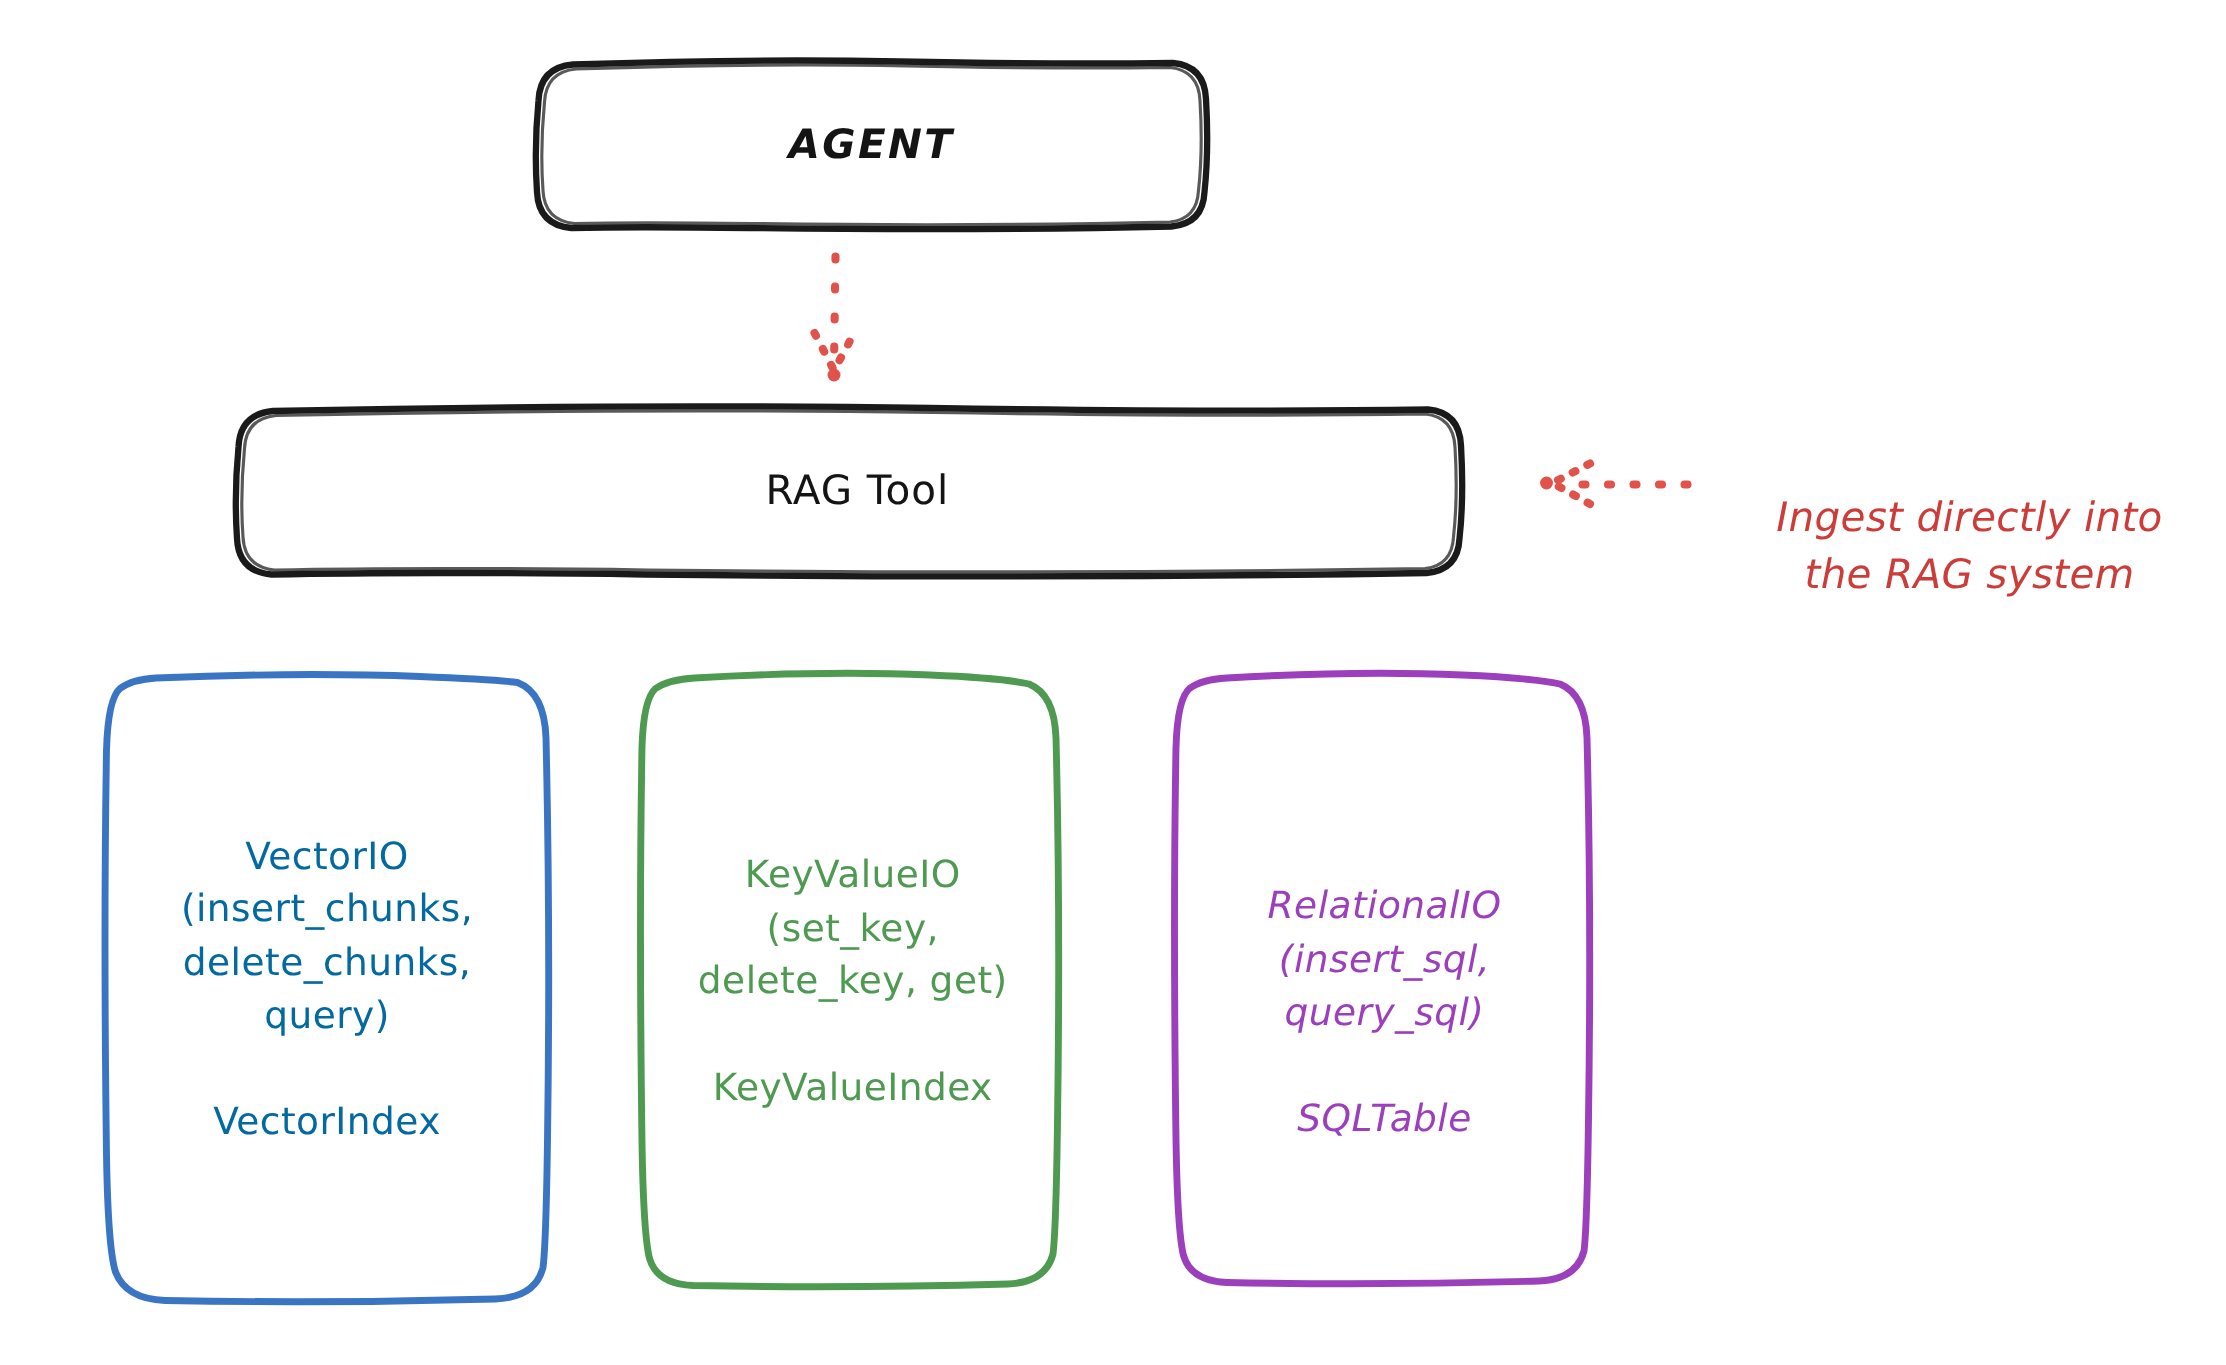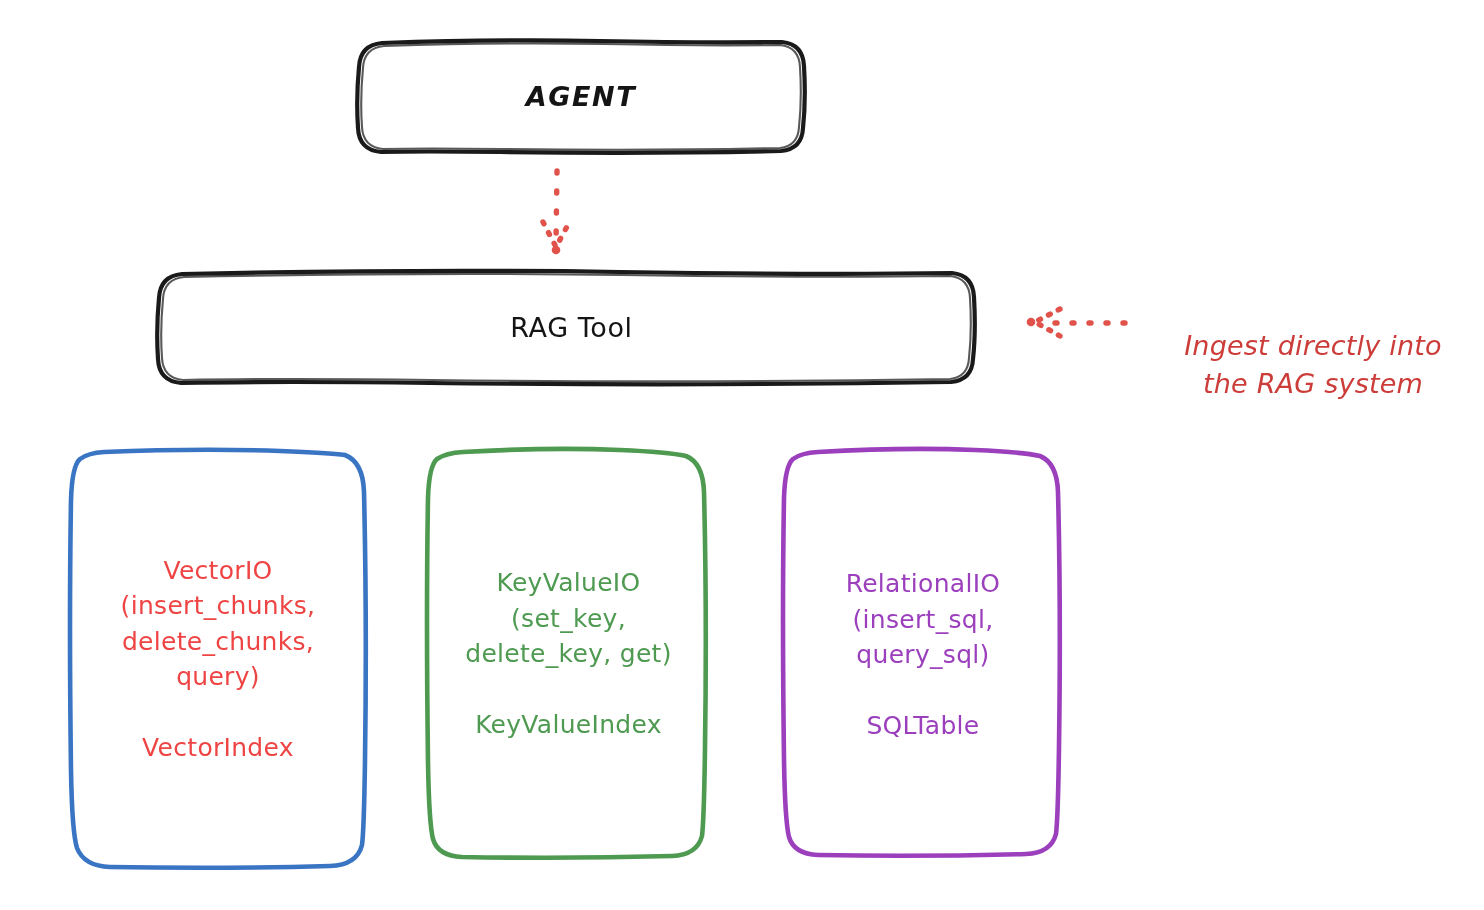--- a/index.html
+++ b/index.html
@@ -80,32 +80,33 @@
     height: 418px;
   }
   #node-keyvalue {
     left: 430px;
     top: 450px;
     width: 277px;
     height: 408px;
   }
   #node-relational {
     left: 785px;
-    top: 452px;
+    top: 472px;
     width: 276px;
     height: 406px;
+    font-style: italic;
   }
 
   .leaf .node-label {
     font-family: "DejaVu Sans", sans-serif;
     font-size: 25px;
     letter-spacing: 0.3px;
     padding: 0 6px;
   }
-  #node-vector .node-label { color: #ef4444; }
+  #node-vector .node-label { color: #0369a1; }
   #node-keyvalue .node-label { color: #4e9a51; }
   #node-relational .node-label { color: #9b3fbd; }
 
   
   #annotation {
     position: absolute;
     left: 1148px;
     top: 279px;
     width: 330px;
     color: #cc3d3a;

